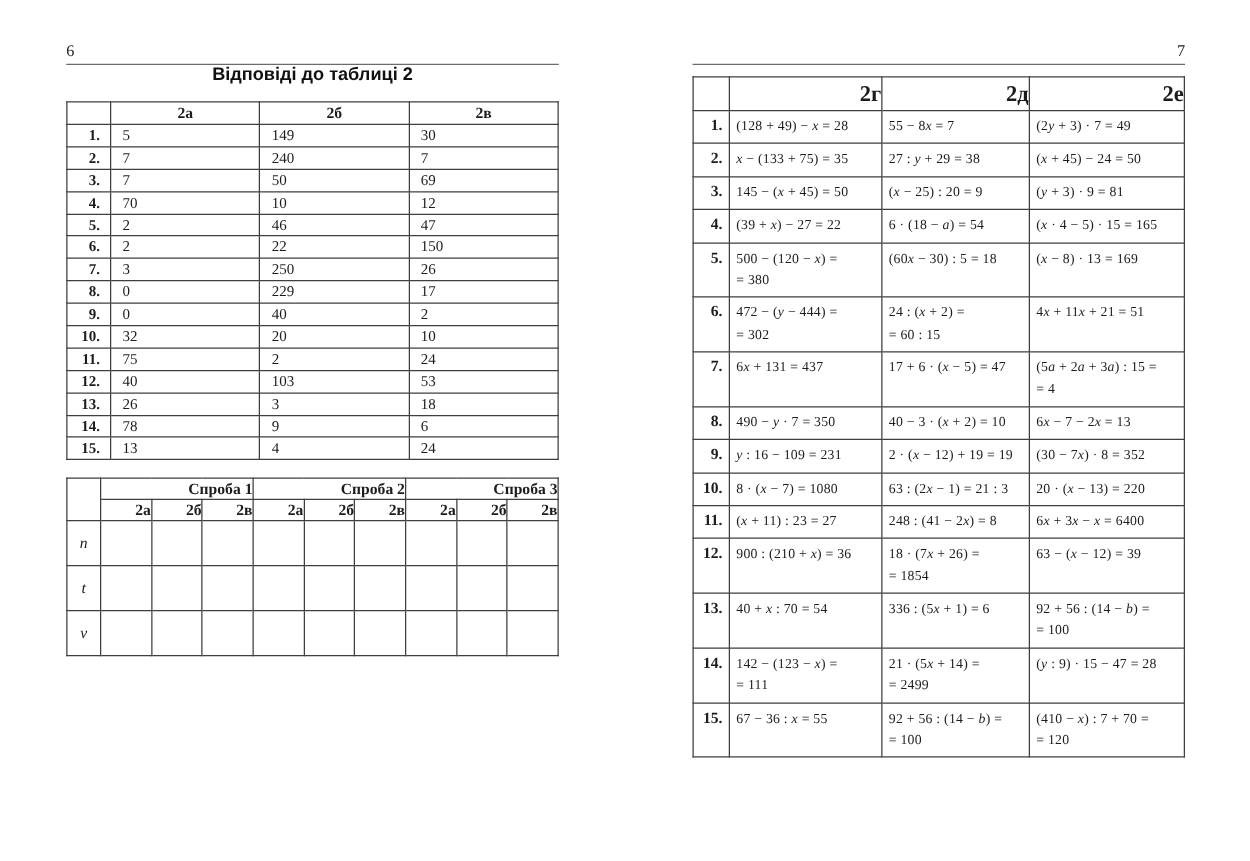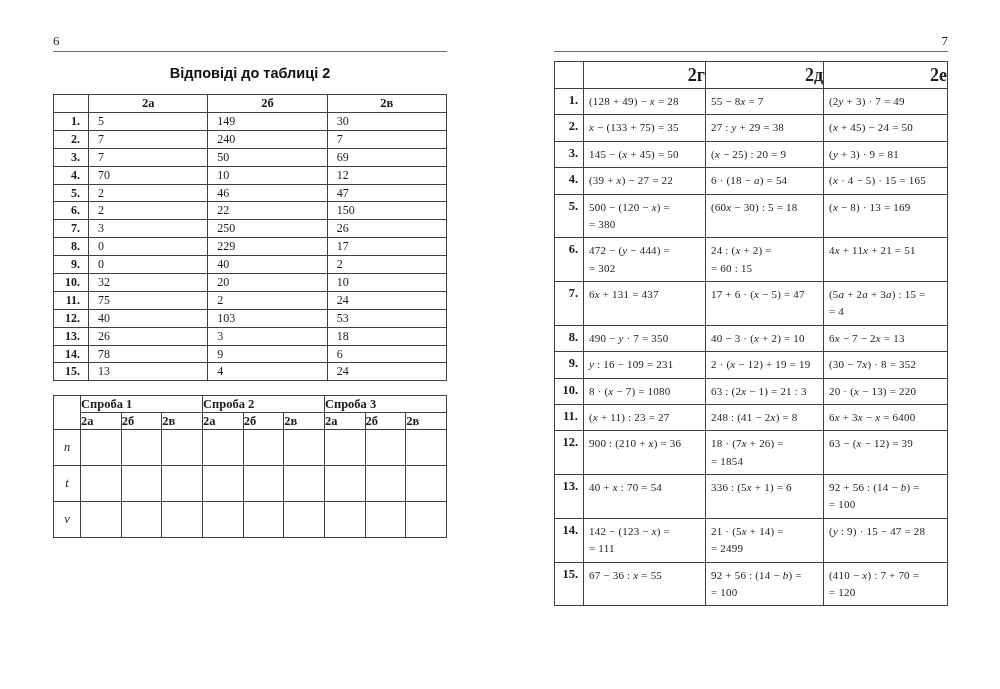--- a/index.html
+++ b/index.html
@@ -8,38 +8,38 @@
 
   .page { position:absolute; top:33px; width:394px; }
   .page-left  { left:53px;  }
   .page-right { left:554px; }
 
   .page-header { border-bottom:1.5px solid #6b6b6b; padding-bottom:3px;
                  font-size:13px; line-height:15px; }
   .page-header.right { text-align:right; }
 
   .doc-title { text-align:center; font-family:"Liberation Sans", sans-serif;
-               font-weight:bold; font-size:14.5px; margin-top:13px; color:#111; }
+               font-weight:bold; font-size:14.5px; color:#111; }
 
   table { border-collapse:collapse; width:100%; table-layout:fixed; }
   td, th { border:1px solid #3f3f3f; font-size:12px; }
 
   
   .answers-table { margin-top:13px; }
   .answers-table col.c-num { width:35px; }
   .answers-table th { font-weight:bold; height:18px; text-align:center; font-size:12.5px; }
   .answers-table td { height:17.9px; }
   .cell-rownum { text-align:right; padding-right:8px; font-weight:bold; }
   .cell-answer { text-align:left; padding-left:9px; }
 
   
   .speed-title { margin-top:58px; }
   .speed-table { margin-top:14px; }
   .speed-table col.c-label { width:27px; }
-  .speed-table th { font-weight:bold; height:17px; text-align:left; font-size:12.5px; }
+  .speed-table th { font-weight:bold; height:17px; text-align:right; font-size:12.5px; }
   .speed-table td.cell-empty { height:36px; }
   .cell-rowlabel { text-align:center; font-style:italic; font-size:12.5px; }
 
   
   .eq-table { margin-top:9px; }
   .eq-table col.c-num { width:29px; }
   .eq-table col.c-g { width:122px; }
   .eq-table col.c-d { width:118px; }
   .eq-table th { font-weight:bold; height:27px; text-align:right; font-size:18px; }
   .eq-num { text-align:right; padding:4px 5px 4px 0; font-weight:bold; vertical-align:top; font-size:12.5px; }

